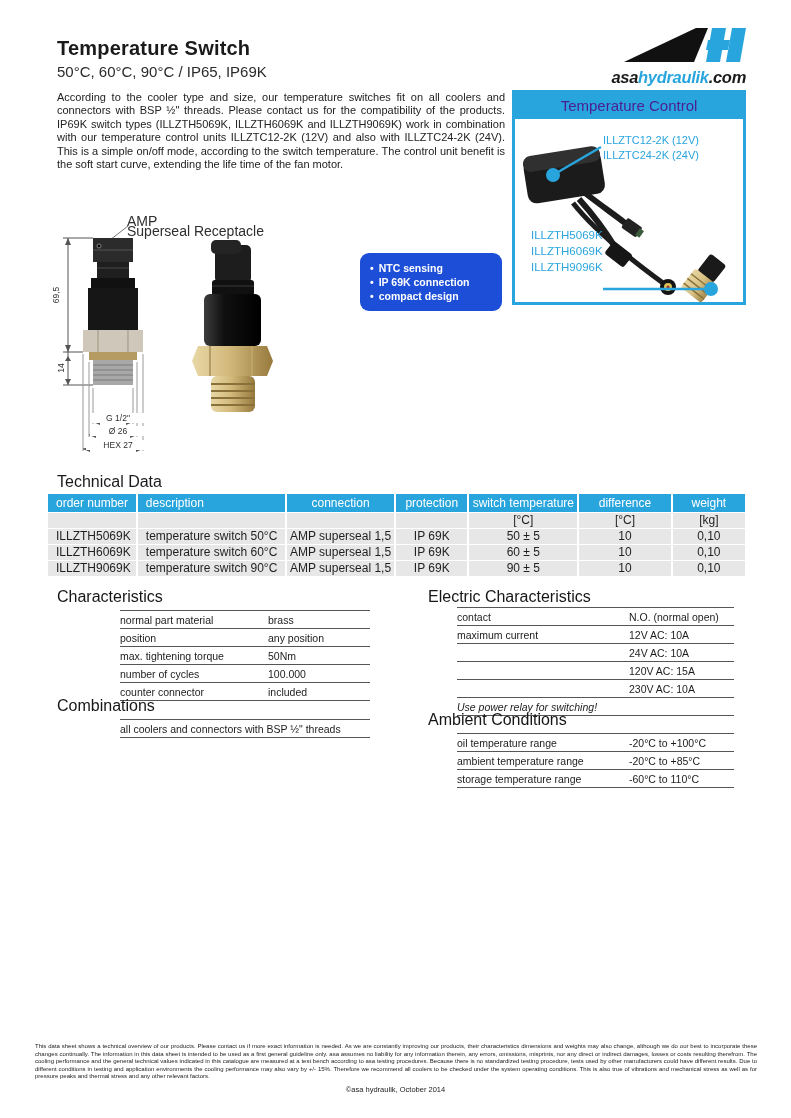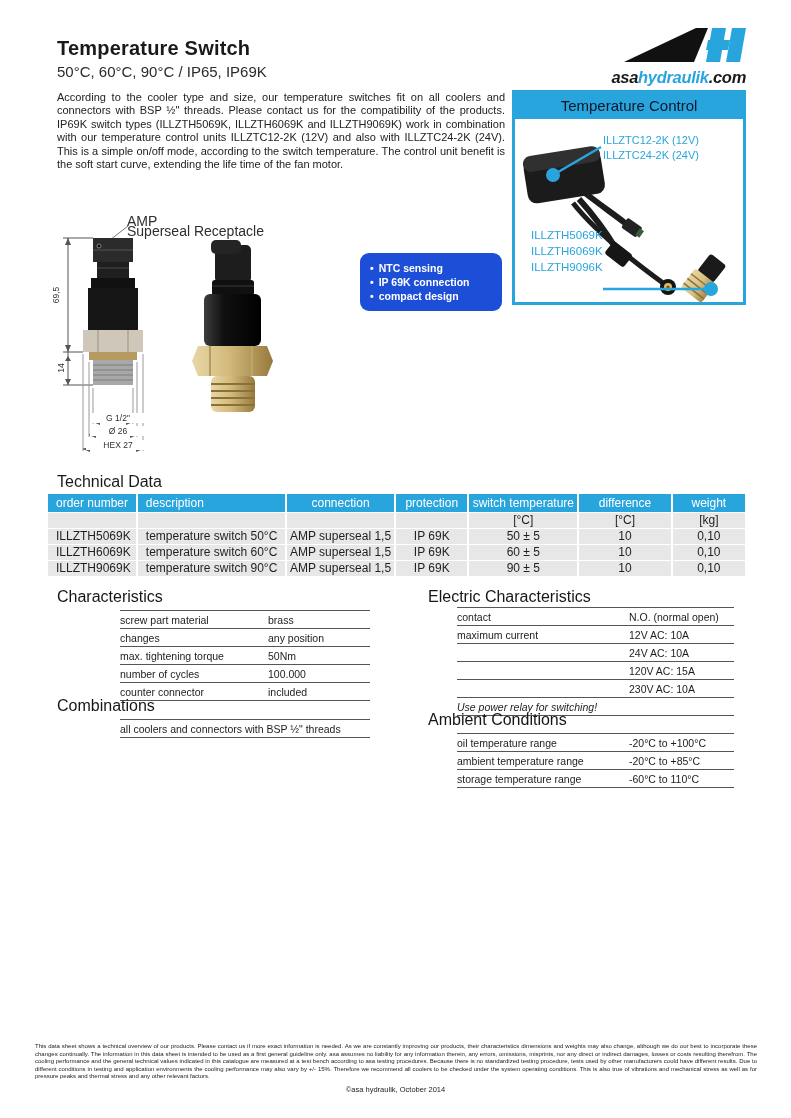--- a/index.html
+++ b/index.html
@@ -14,21 +14,21 @@
   .logo-text .blue{color:#29a5de;}
 
   
   .intro{position:absolute;left:57px;top:91px;width:448px;font-size:11px;line-height:13.4px;
          text-align:justify;color:#222;}
   .intro p{margin:0 0 13px 0;}
 
   
   .control-box{position:absolute;left:512px;top:90px;width:234px;height:215px;
                border:3px solid #29a5de;background:#fff;box-sizing:border-box;}
-  .control-box .cb-head{background:#29a5de;color:#0f172a;font-size:15px;text-align:center;
+  .control-box .cb-head{background:#29a5de;color:#4c1d95;font-size:15px;text-align:center;
                height:26px;line-height:26px;}
   .cb-body{position:relative;width:228px;height:183px;}
   .cb-label{position:absolute;color:#29a5de;font-size:11px;line-height:15px;white-space:nowrap;}
   .cb-label-top{left:88px;top:14px;}
   .cb-label-bottom{left:16px;top:108px;font-size:11.5px;line-height:16px;}
 
   
   .feature-box{position:absolute;left:360px;top:253px;width:142px;background:#1d4ed8;
                border-radius:9px;color:#fff;font-weight:bold;font-size:10.5px;
                padding:8px 6px 8px 10px;box-sizing:border-box;}
@@ -277,25 +277,25 @@
     <div>AMP superseal 1,5</div>
     <div>IP 69K</div>
     <div>90 ± 5</div>
     <div>10</div>
     <div>0,10</div>
   </div>
 
   <div class="sec" style="left:57px;top:588px;">Characteristics</div>
   <div class="spec spec-left" style="left:120px;top:610px;width:250px;">
     <div class="spec-row">
-        <span class="k">screw part material</span>
+        <span class="k">normal part material</span>
         <span class="v">brass</span>
       </div>
     <div class="spec-row">
-        <span class="k">changes</span>
+        <span class="k">position</span>
         <span class="v">any position</span>
       </div>
     <div class="spec-row">
         <span class="k">max. tightening torque</span>
         <span class="v">50Nm</span>
       </div>
     <div class="spec-row">
         <span class="k">number of cycles</span>
         <span class="v">100.000</span>
       </div>

